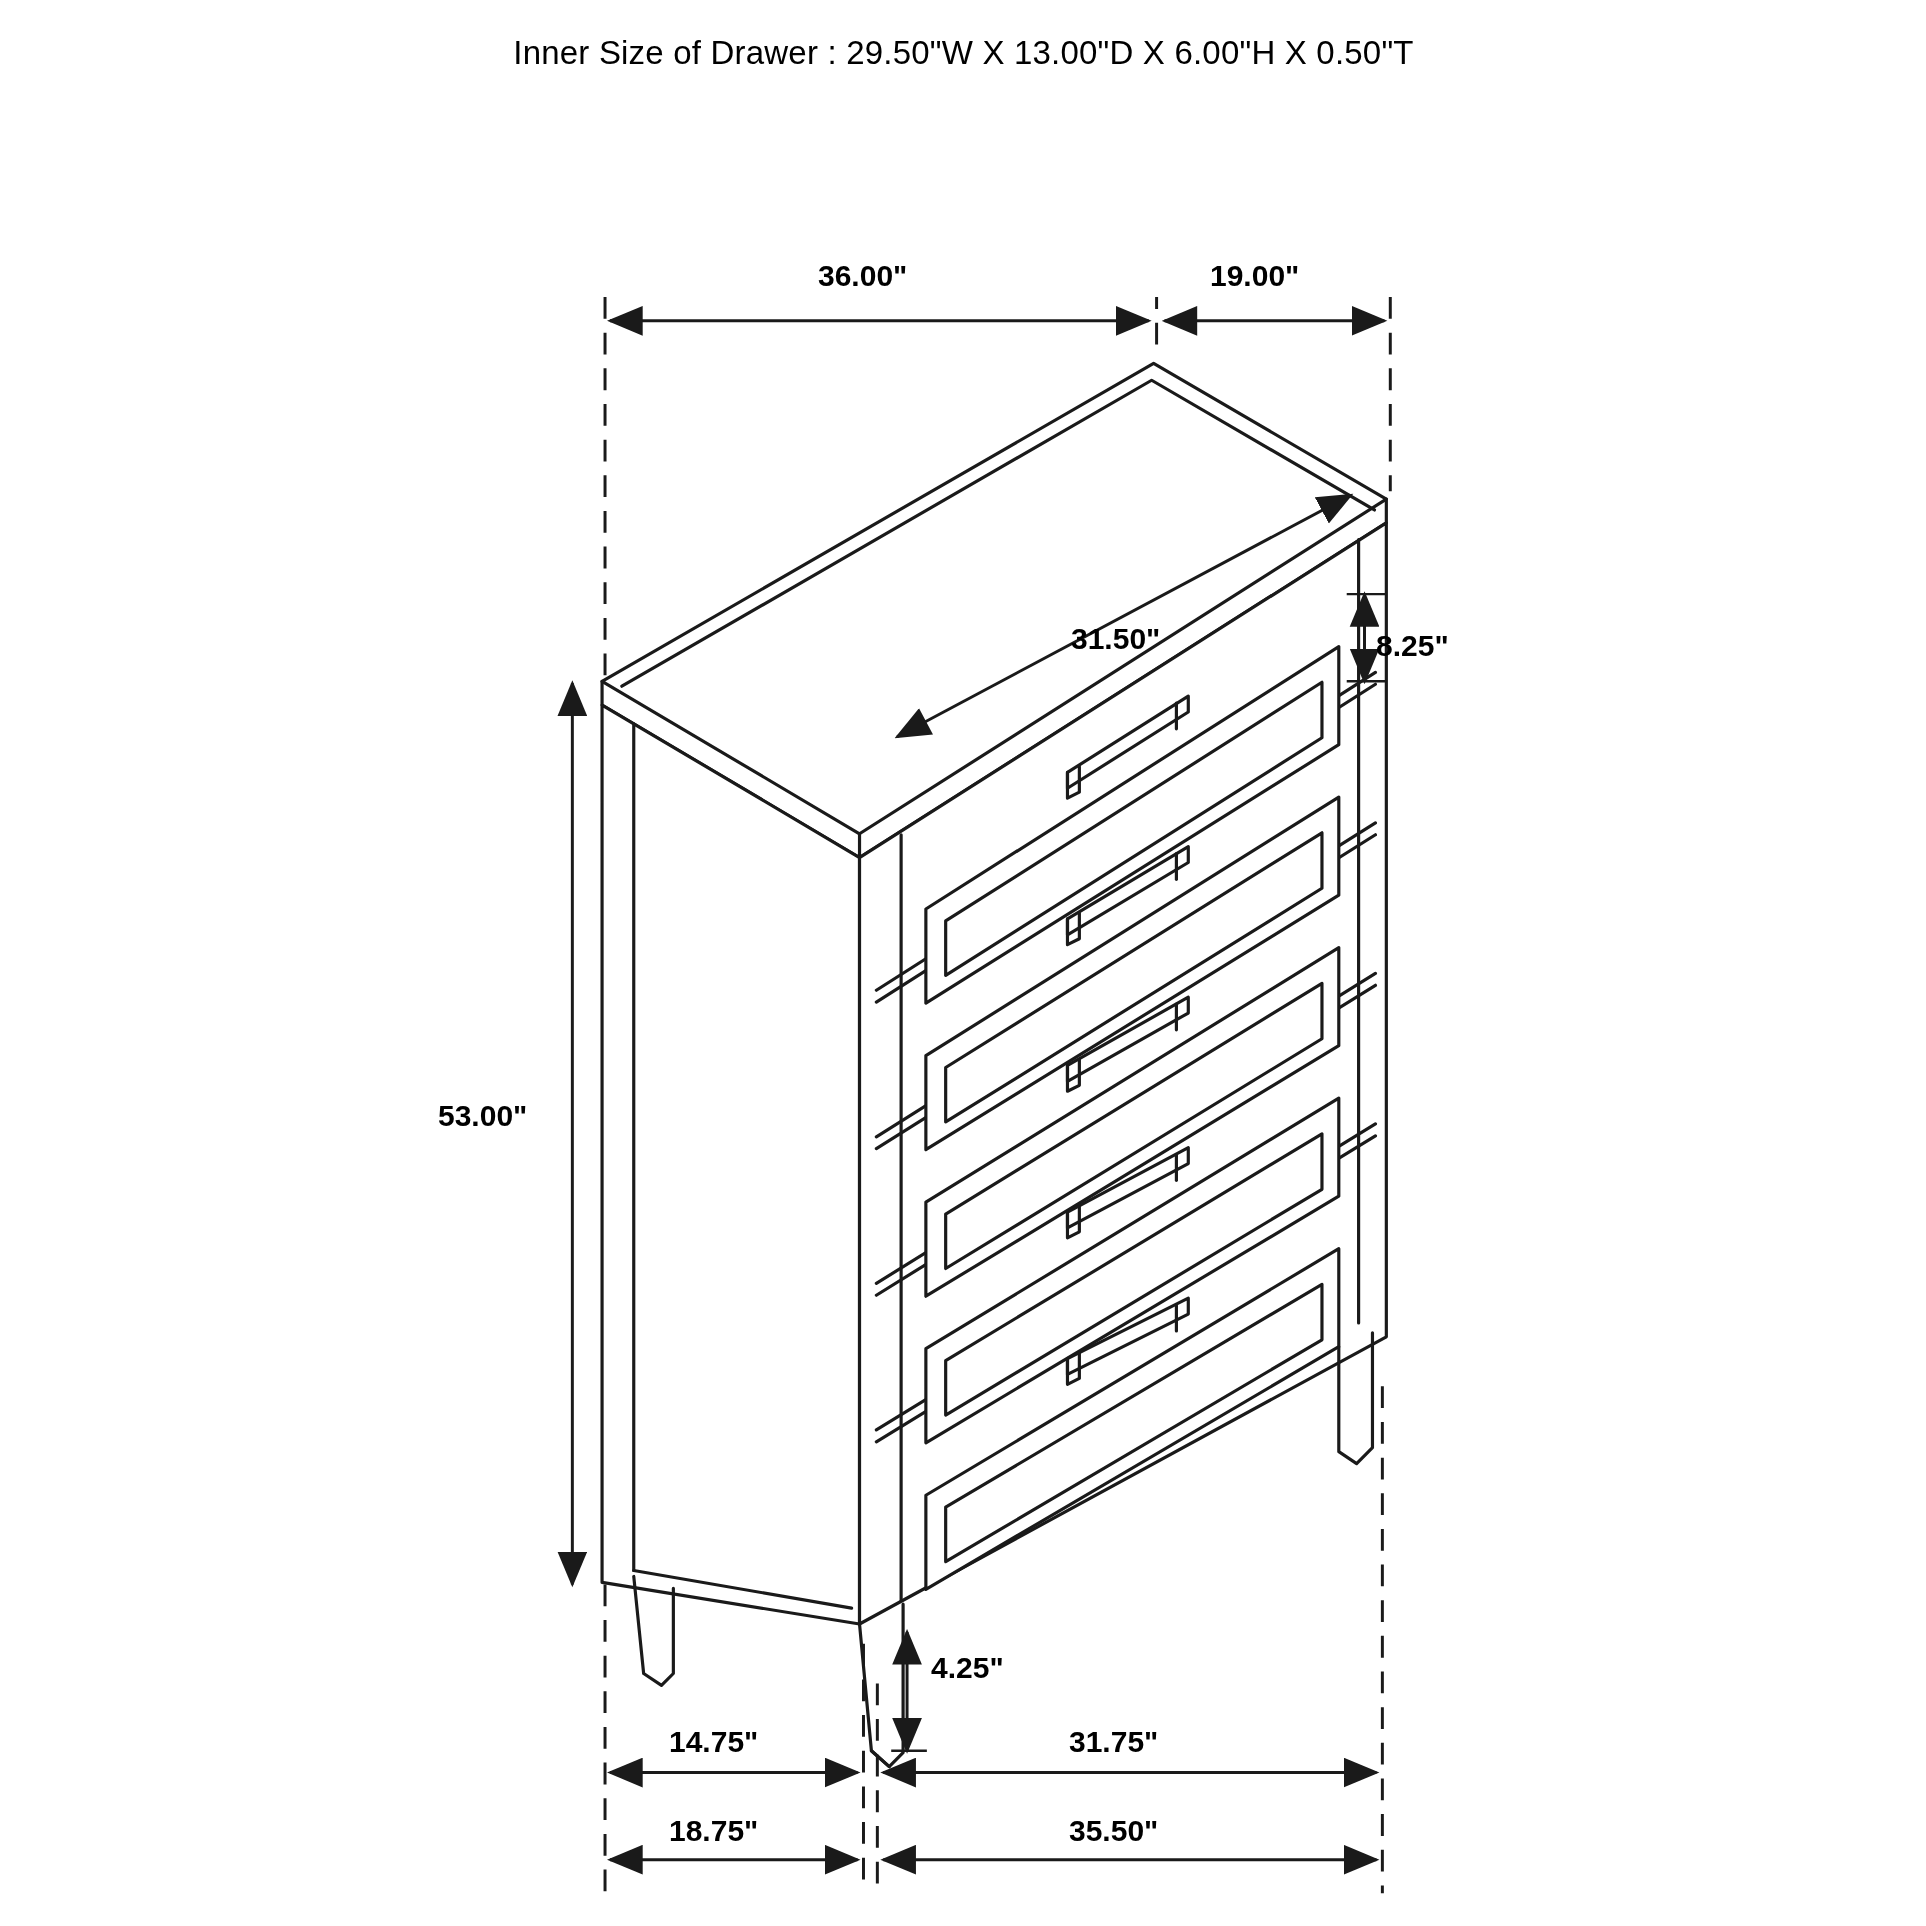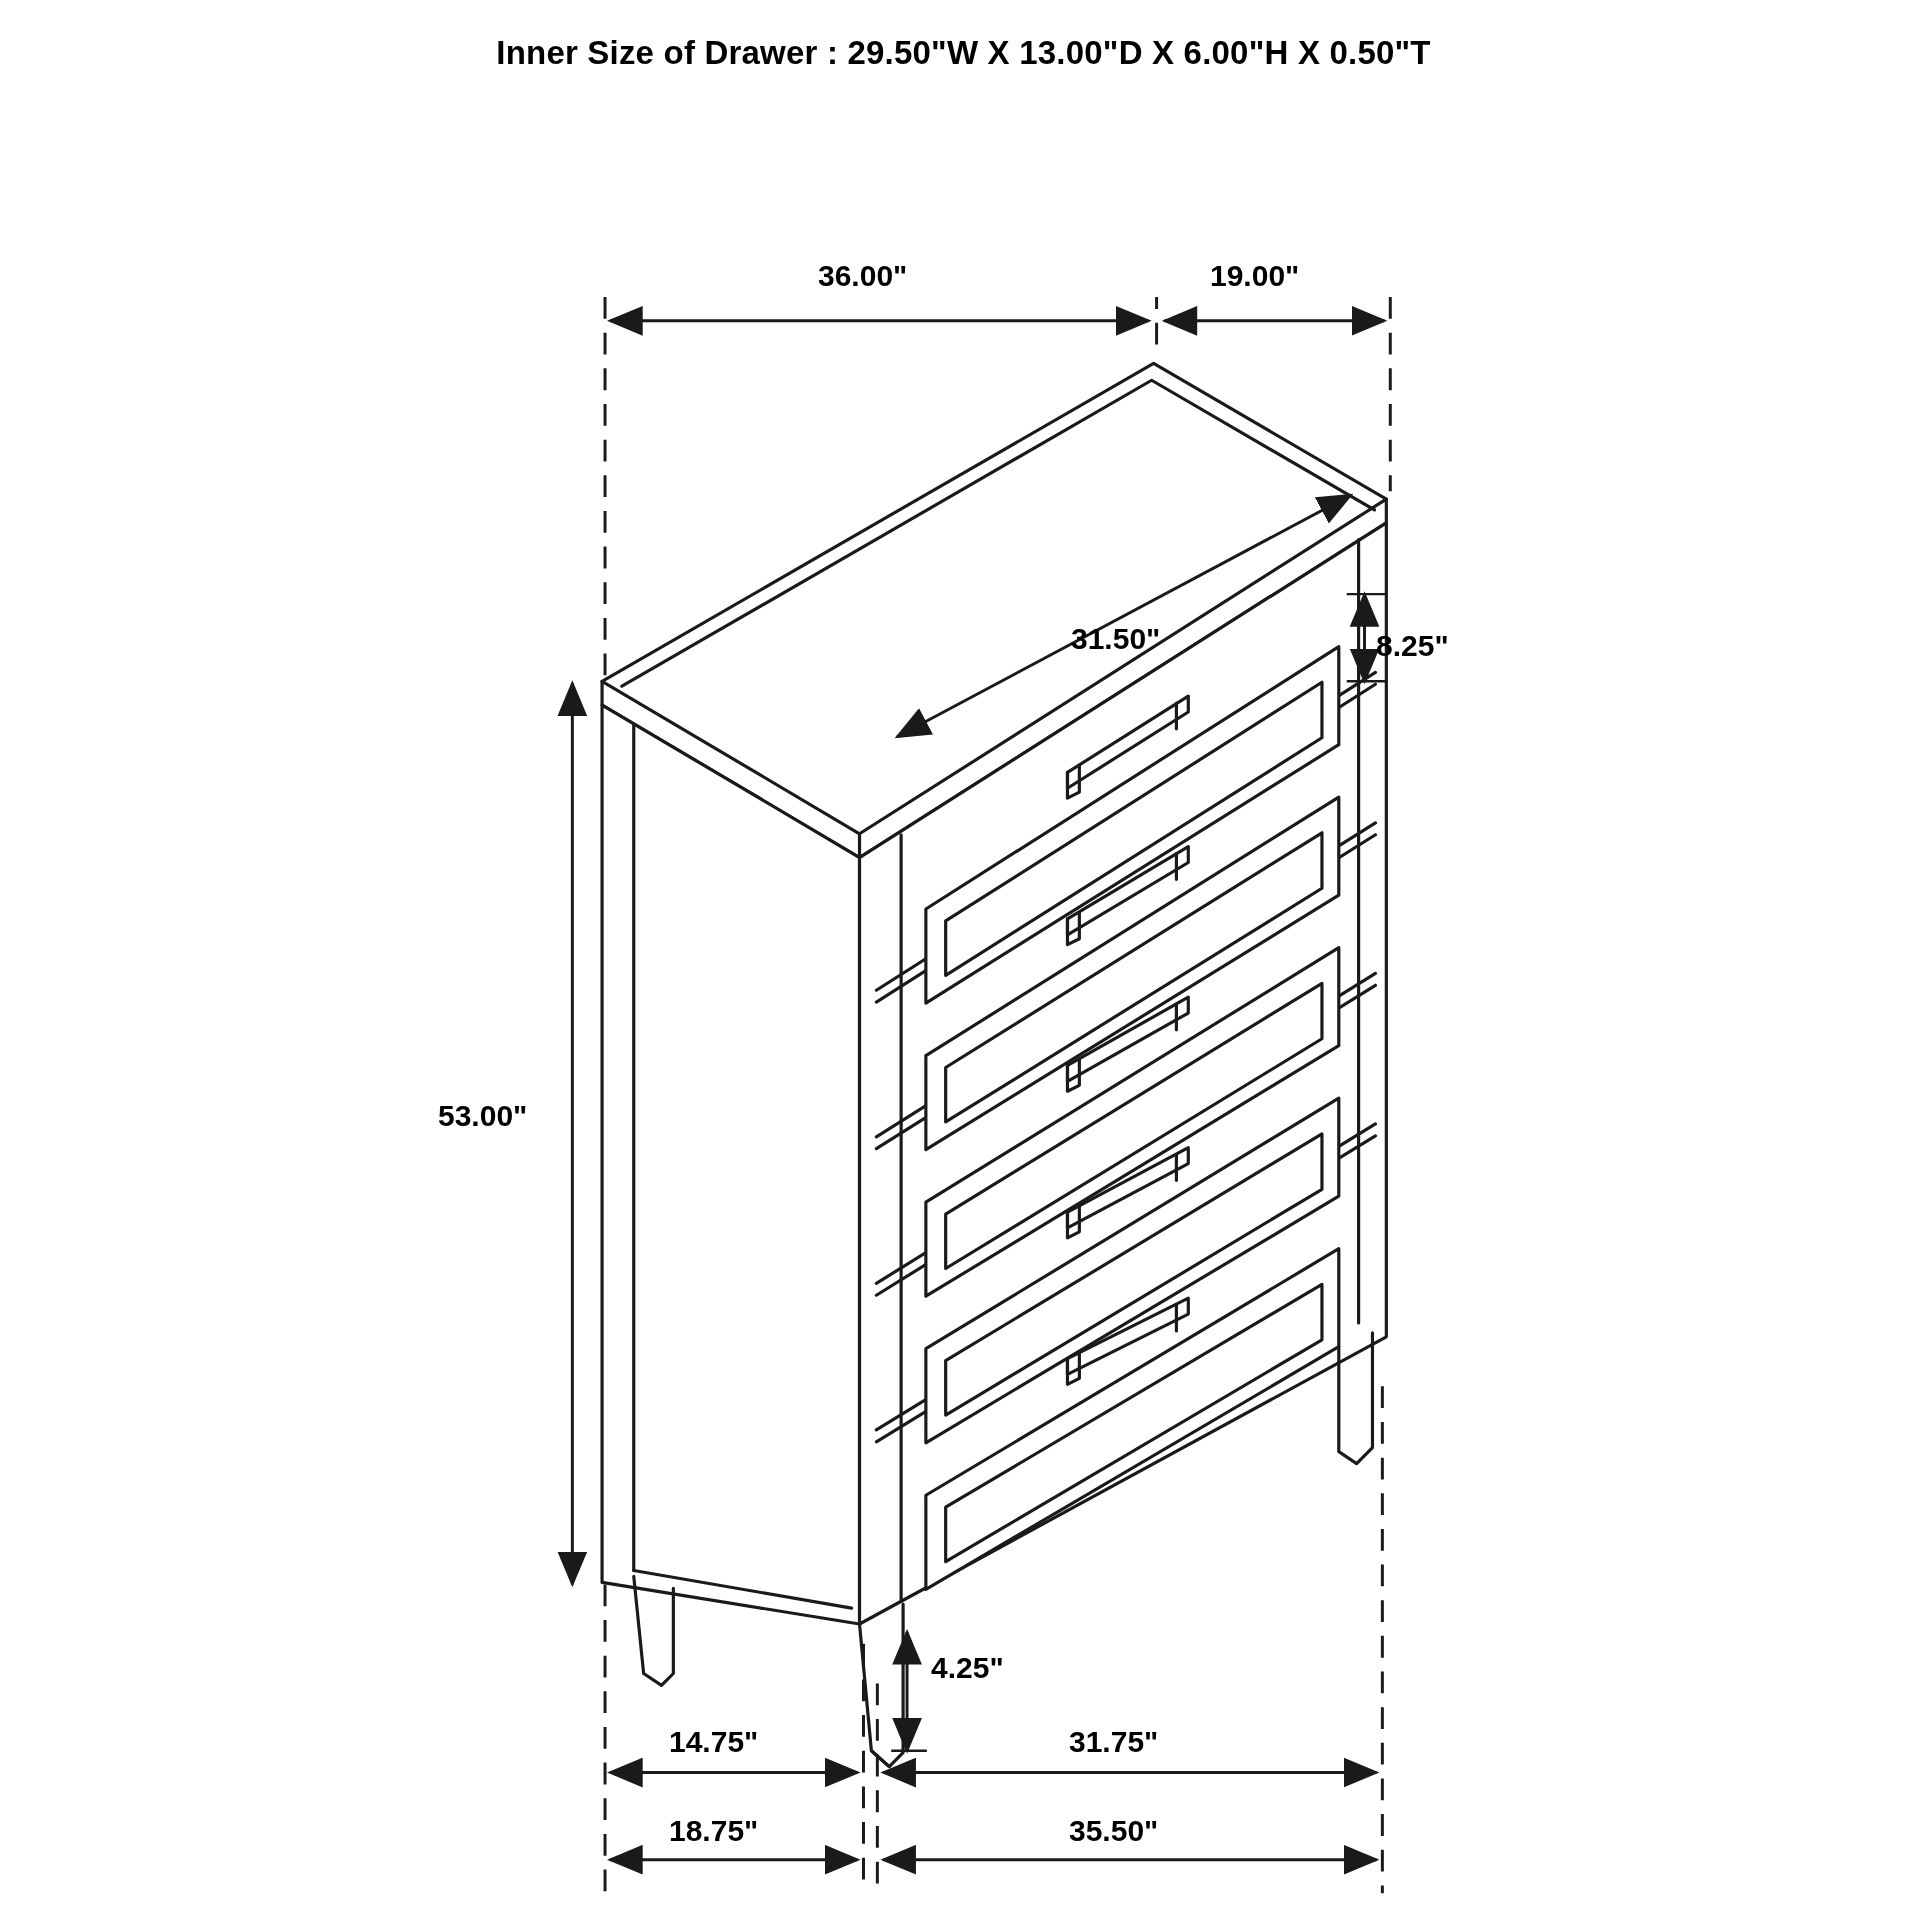--- a/index.html
+++ b/index.html
@@ -19,21 +19,21 @@
     width: 1927px;
     height: 1927px;
   }
   .title {
     position: absolute;
     top: 34px;
     left: 0;
     width: 1927px;
     text-align: center;
     font-size: 33px;
-    font-weight: bold;
+    font-weight: normal;
     letter-spacing: 0.2px;
     white-space: nowrap;
   }
   .dimlabel {
     position: absolute;
     font-size: 30px;
     font-weight: bold;
     white-space: nowrap;
   }
   svg#drawing {

